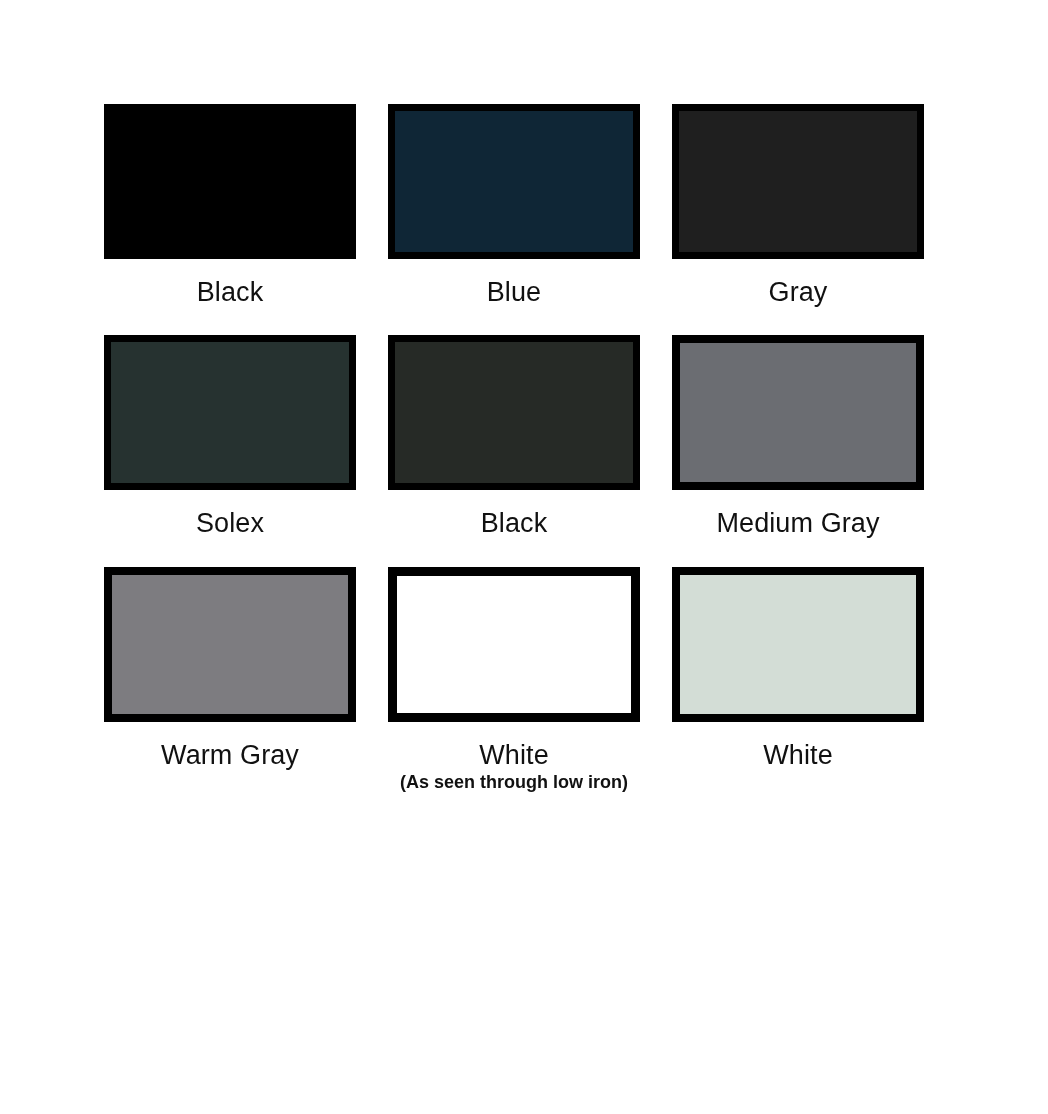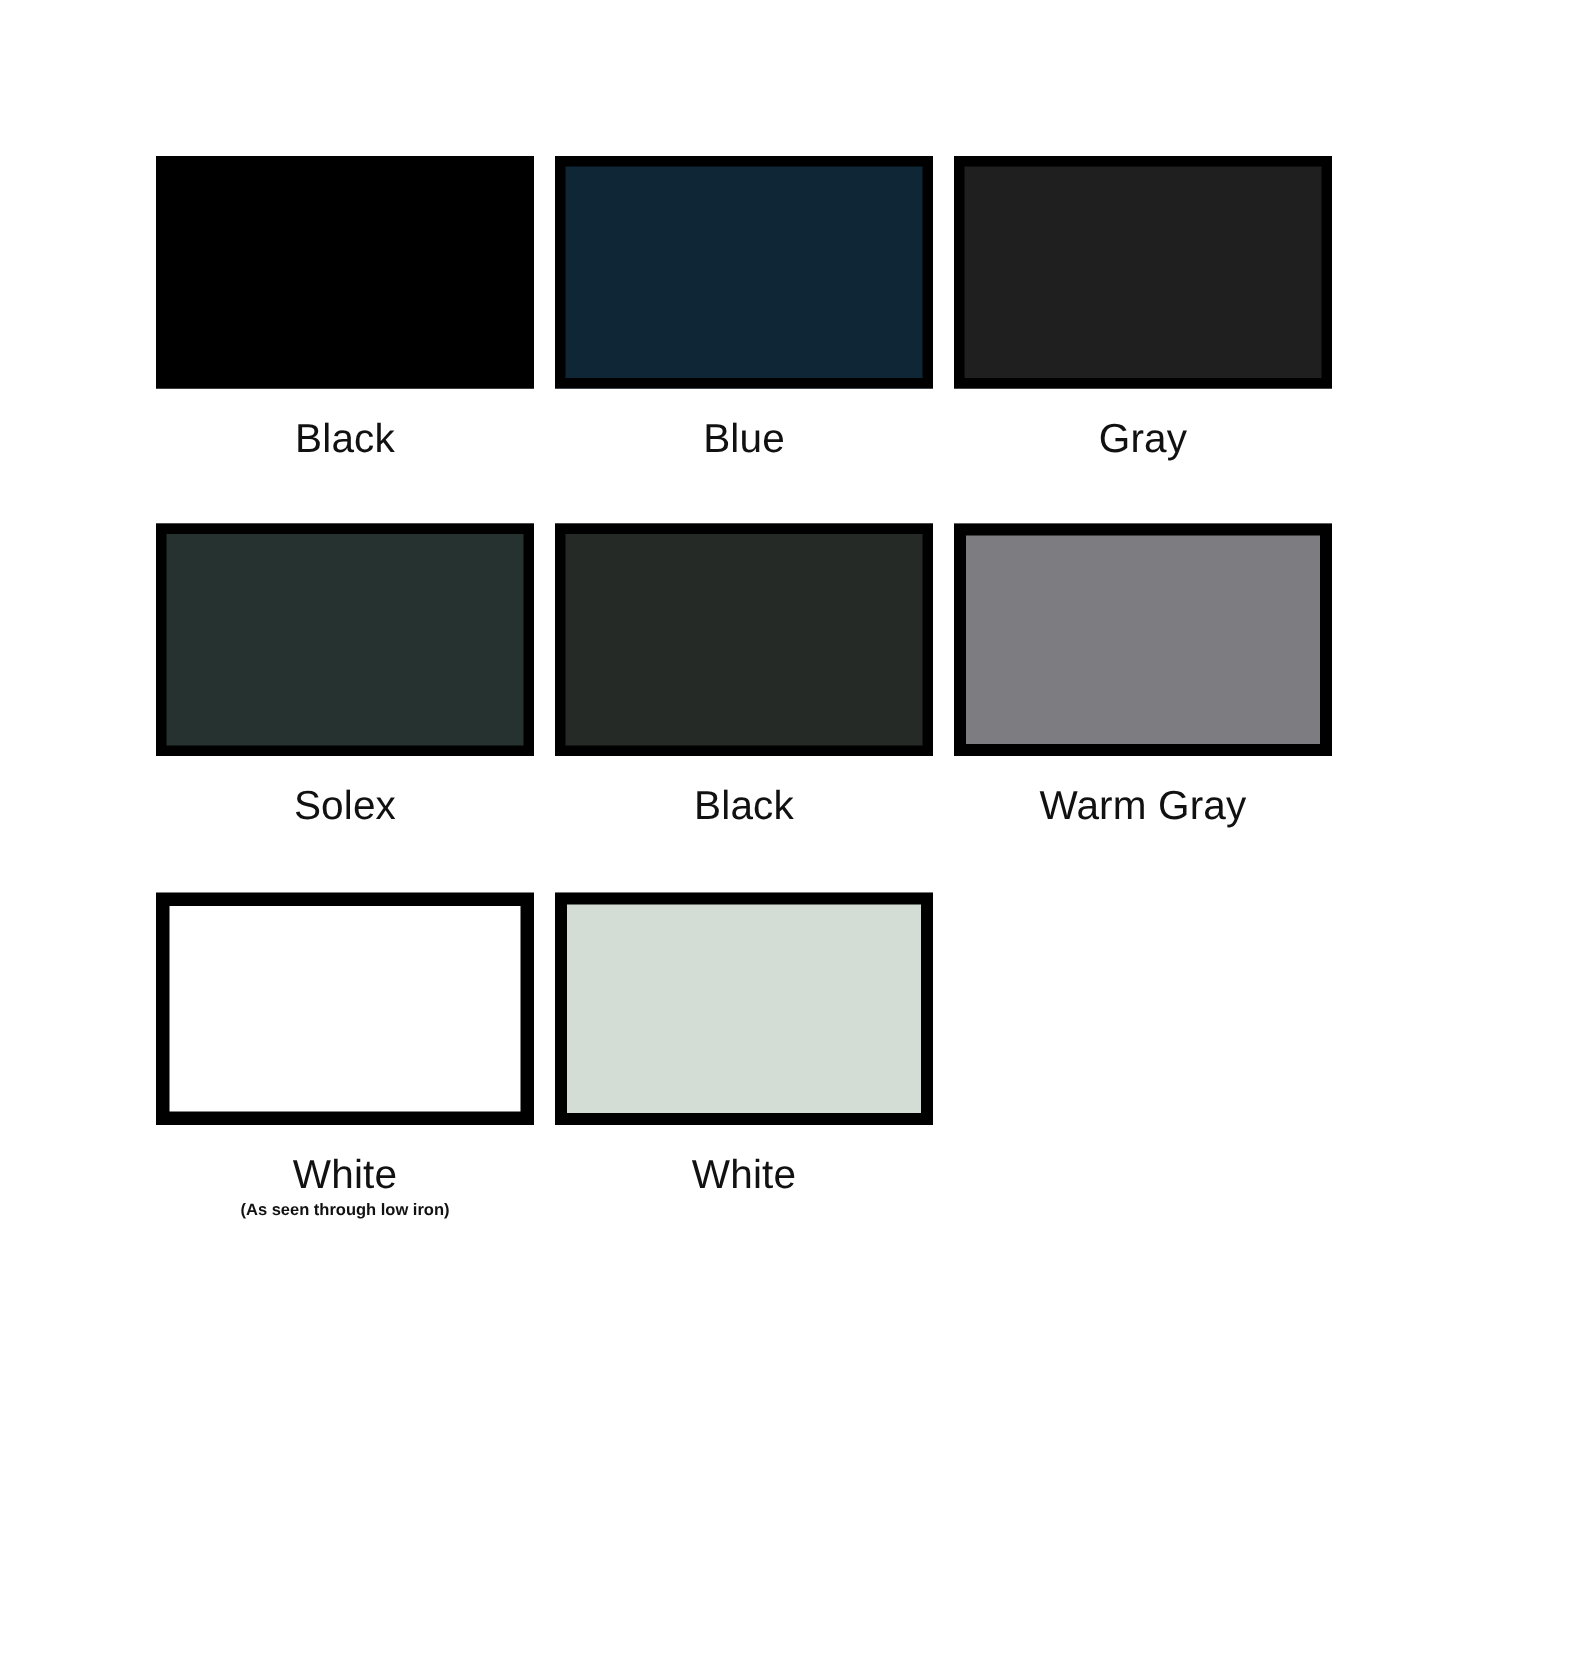--- a/index.html
+++ b/index.html
@@ -21,21 +21,20 @@
     width: 1048px;
     height: 1114px;
     padding: 104px 104px 0 104px;
     display: grid;
     grid-template-columns: repeat(3, 252px);
     grid-template-rows: repeat(4, auto);
     column-gap: 32px;
     row-gap: 0px;
     align-content: start;
     justify-content: start;
-    gap: 14px;
   }
 
   .swatch-cell {
     width: 252px;
     display: flex;
     flex-direction: column;
     align-items: center;
   }
 
   .swatch-chip {
@@ -52,21 +51,21 @@
     font-weight: 400;
     line-height: 1.05;
     letter-spacing: 0.1px;
     color: #111111;
     text-align: center;
     white-space: nowrap;
     margin-top: 19px;
   }
 
   .swatch-subcaption {
-    font-size: 11px;
+    font-size: 18px;
     font-weight: 700;
     line-height: 1.1;
     color: #111111;
     text-align: center;
     white-space: nowrap;
     margin-top: 4px;
   }
   .swatch-cell { margin-bottom: 29px; }
   .swatch-cell.has-sub { margin-bottom: 0; }
 </style>
@@ -88,20 +87,24 @@
     </div>
     <div class="swatch-cell">
       <div class="swatch-chip" style="background: rgb(38, 50, 48); border-width: 7px; border-color: rgb(0, 0, 0);"></div>
       <div class="swatch-caption">Solex</div>
     </div>
     <div class="swatch-cell">
       <div class="swatch-chip" style="background: rgb(38, 42, 38); border-width: 7px; border-color: rgb(0, 0, 0);"></div>
       <div class="swatch-caption">Black</div>
     </div>
     <div class="swatch-cell">
+      <div class="swatch-chip" style="background: rgb(107, 109, 114); border-width: 8px; border-color: rgb(0, 0, 0);"></div>
+      <div class="swatch-caption">Medium Gray</div>
+    </div>
+    <div class="swatch-cell">
       <div class="swatch-chip" style="background: rgb(125, 124, 128); border-width: 8px; border-color: rgb(0, 0, 0);"></div>
       <div class="swatch-caption">Warm Gray</div>
     </div>
     <div class="swatch-cell has-sub">
       <div class="swatch-chip" style="background: rgb(255, 255, 255); border-width: 9px; border-color: rgb(0, 0, 0);"></div>
       <div class="swatch-caption">White</div>
       <div class="swatch-subcaption">(As seen through low iron)</div>
     </div>
     <div class="swatch-cell">
       <div class="swatch-chip" style="background: rgb(211, 221, 214); border-width: 8px; border-color: rgb(0, 0, 0);"></div>

